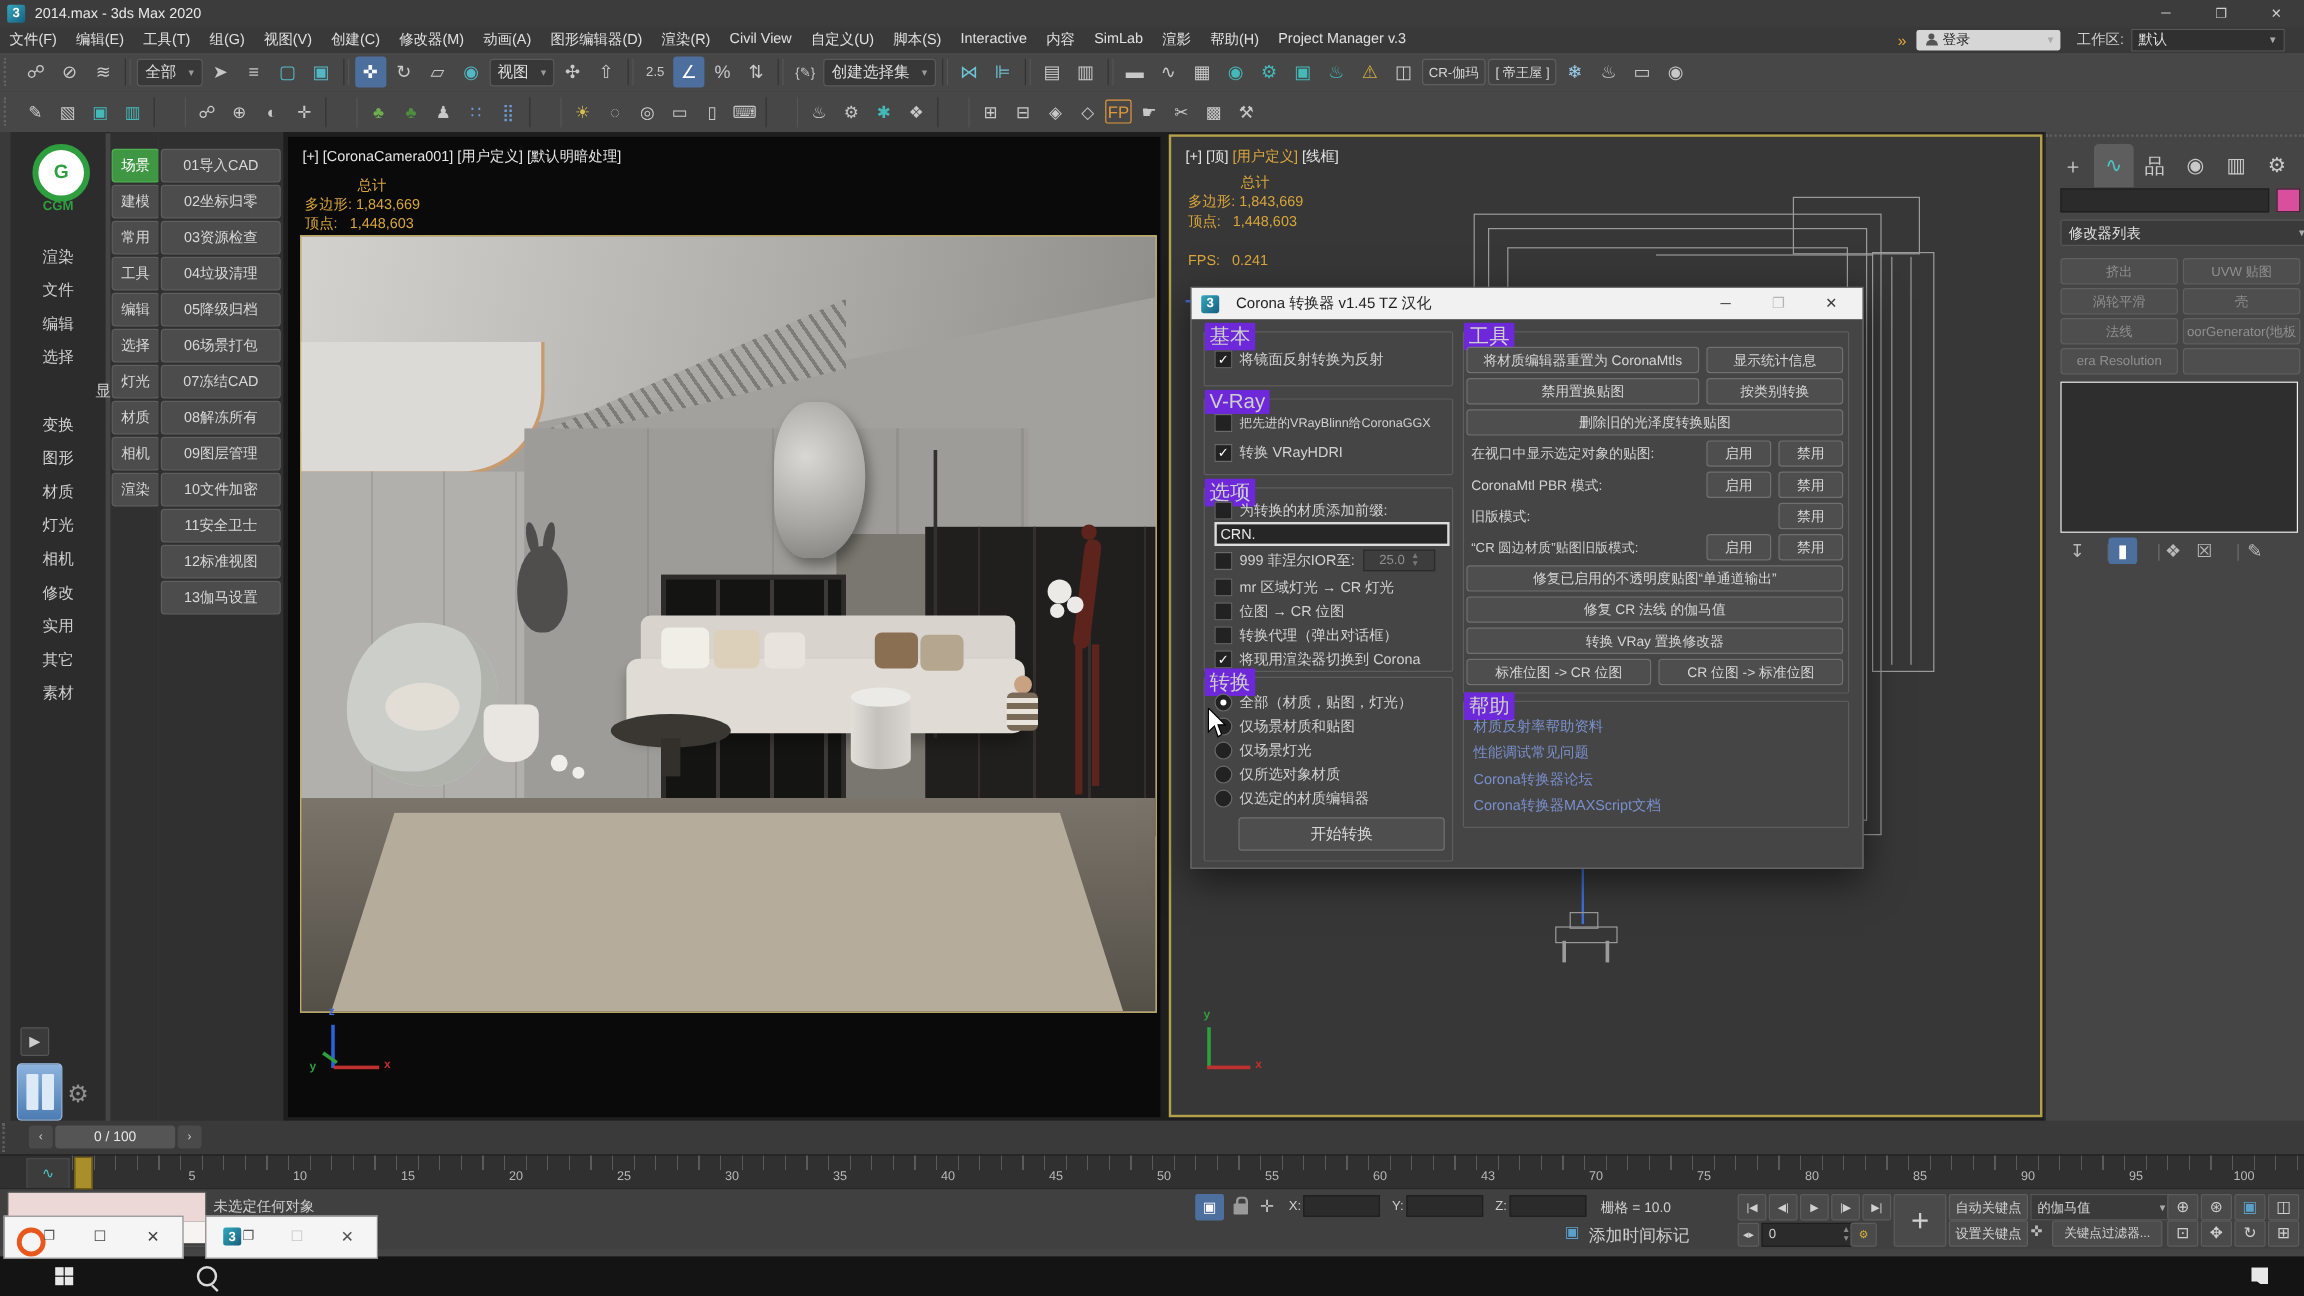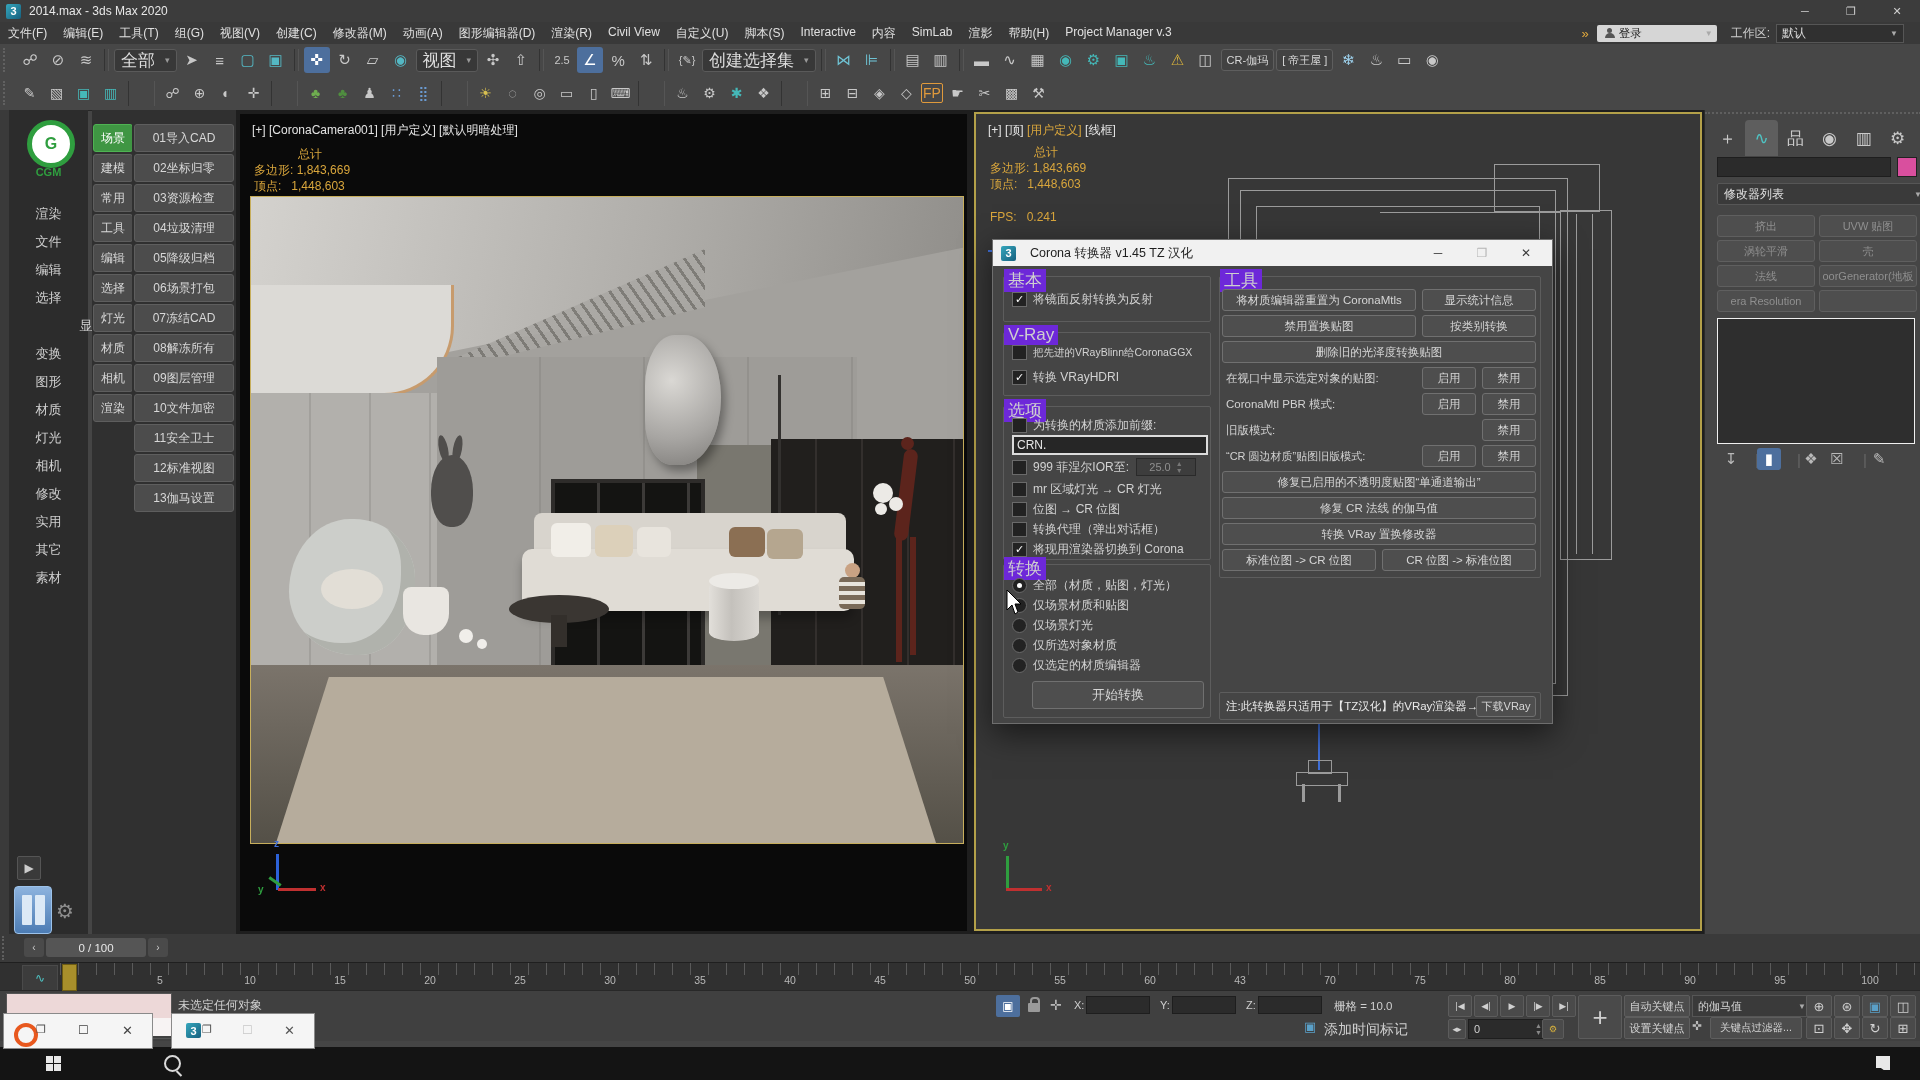--- a/index.html
+++ b/index.html
@@ -23,21 +23,21 @@
   .caret{font-size:8px;color:#aaa}
   
   .toolbar{left:0;width:1920px;background:#474747;display:flex;align-items:center;overflow:hidden}
   #toolbar1{top:44px;height:32px;border-bottom:1px solid #2f2f2f}
   #toolbar2{top:76px;height:34px;border-bottom:1px solid #262626}
   .i{min-width:26px;height:26px;display:flex;align-items:center;justify-content:center;color:#c8c8c8;font-size:15px;margin:0 1px;border-radius:3px;white-space:nowrap}
   #toolbar2 .i{min-width:25px;height:25px;font-size:14px}
   .i.hl{background:#4d6f9d;color:#fff}
   .i.ttext{font-size:11px;letter-spacing:0}
   .i.tchip{font-size:11px;color:#d8d8d8;border:1px solid #5e5e5e;background:#424242;padding:0 5px;height:20px}
-  .i.tdrop{background:#383838;border:1px solid #5a5a5a;height:21px;font-size:17px;color:#ddd;padding:0 6px;justify-content:flex-start}
+  .i.tdrop{background:#383838;border:1px solid #5a5a5a;height:21px;font-size:13px;color:#ddd;padding:0 6px;justify-content:flex-start}
   .i.tdrop::after{content:"▾";font-size:9px;color:#999;margin-left:10px}
   .i.tsep{min-width:3px;width:3px;height:22px;border-left:1px solid #333;border-right:1px solid #555;margin:0 4px;border-radius:0}
   .grip{width:6px;height:24px;border-left:2px dotted #616161;margin:0 5px 0 3px}
   
   #sideA{left:9px;top:110px;width:79px;height:824px;background:#2c2c2c}
   .logo-ring{left:18px;top:10px;width:38px;height:38px;border:5px solid #2f9e3f;border-radius:50%;color:#2f9e3f;display:flex;align-items:center;justify-content:center;font-weight:bold;font-size:16px;background:#fff}
   #logo-text{left:0;top:56px;width:79px;text-align:center;color:#2f9e3f;font-weight:bold;font-size:11px}
   .sideA-item{left:0;width:79px;height:28px;display:flex;align-items:center;justify-content:center;color:#cfcfcf;font-size:13px}
   .mini-btn{background:#3a3a3a;border:1px solid #555;border-radius:2px;color:#ccc;display:flex;align-items:center;justify-content:center}
   #layout-tile{left:5px;top:776px;width:36px;height:46px;background:linear-gradient(180deg,#8db3de,#4c7cb4);border:1px solid #9cc2ea;border-radius:4px;display:flex;gap:3px;align-items:center;justify-content:center}
@@ -802,25 +802,31 @@
       <div class="dlabel" style="left:6px;top:172px;font-size:11px">“CR 圆边材质”贴图旧版模式:</div>
       <div class="dbtn" style="left:202px;top:168px;width:52px;height:20px">启用</div>
       <div class="dbtn" style="left:262px;top:168px;width:52px;height:20px">禁用</div>
       <div class="dbtn" style="left:2px;top:194px;width:312px;height:20px">修复已启用的不透明度贴图“单通道输出”</div>
       <div class="dbtn" style="left:2px;top:220px;width:312px;height:20px">修复 CR 法线 的伽马值</div>
       <div class="dbtn" style="left:2px;top:246px;width:312px;height:20px">转换 VRay 置换修改器</div>
       <div class="dbtn" style="left:2px;top:272px;width:152px;height:20px">标准位图 -&gt; CR 位图</div>
       <div class="dbtn" style="left:162px;top:272px;width:152px;height:20px">CR 位图 -&gt; 标准位图</div>
     </div>
 
-
-    <div class="grp" style="left:226px;top:452px;width:320px;height:26px">
-      <div class="dlabel" style="left:6px;top:6px;color:#eaeaea">注:此转换器只适用于【TZ汉化】的VRay渲染器→</div>
-      <div class="dbtn" style="left:256px;top:3px;width:58px;height:19px;font-size:11px">下载VRay</div>
-    </div>
+    <div class="grp" style="left:226px;top:344px;width:320px;height:104px">
+      <span class="glabel">帮助</span>
+      <div>
+
+      <div class="dlink" style="left: 8px; top: 12px;"><span>材质反射率帮助资料</span></div>
+          <div class="dlink" style="left: 8px; top: 34px;"><span>性能调试常见问题</span></div>
+          <div class="dlink" style="left: 8px; top: 56px;"><span>Corona转换器论坛</span></div>
+          <div class="dlink" style="left: 8px; top: 78px;"><span>Corona转换器MAXScript文档</span></div>
+        </div>
+    </div>
+
   </div>
 
   <svg class="abs" style="left:1006px;top:590px;z-index:70" width="18" height="26">
     <polygon points="1,0 1,20 6,15 9,24 12,22 9,14 15,14" fill="#fff" stroke="#000" stroke-width="1"></polygon>
   </svg>
 
   <div id="rpanel" class="abs">
     <div class="abs" style="left:0;top:2px;width:216px;height:4px;border-top:2px dotted #5f5f5f"></div>
     <div>
 

